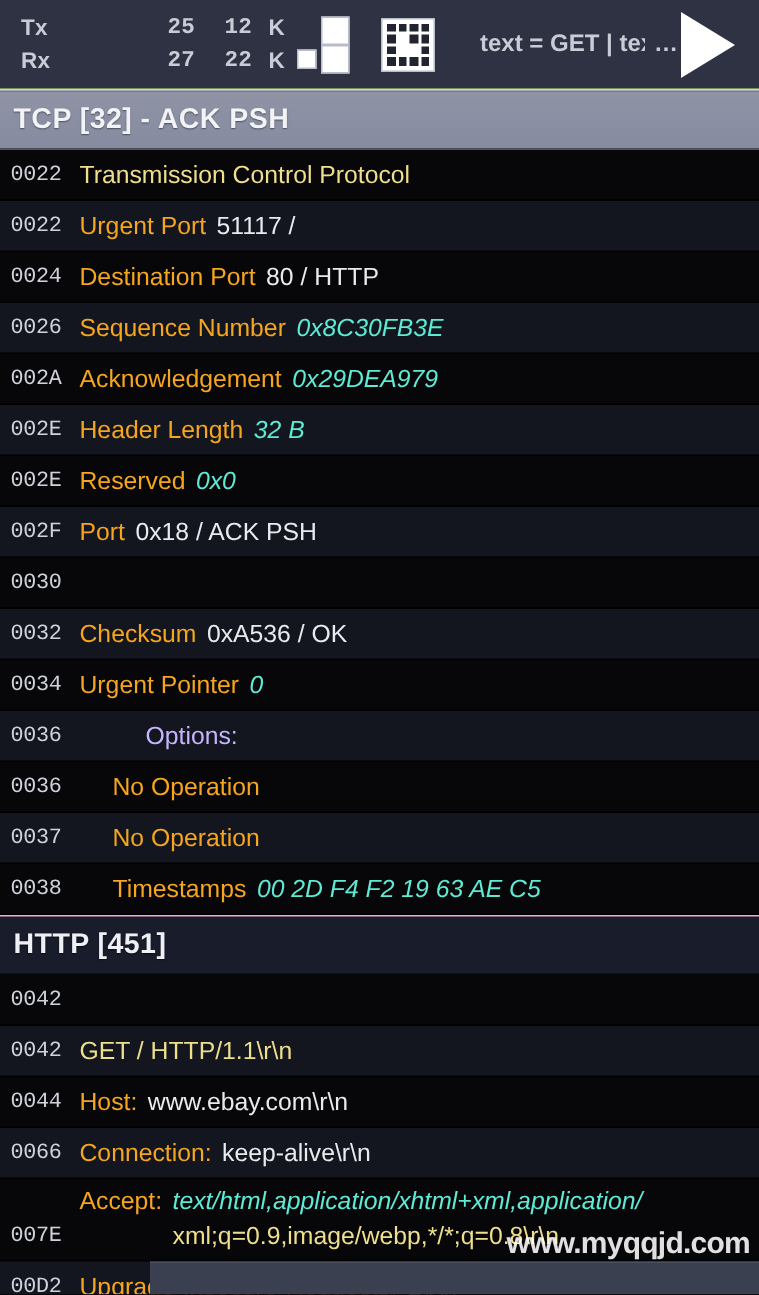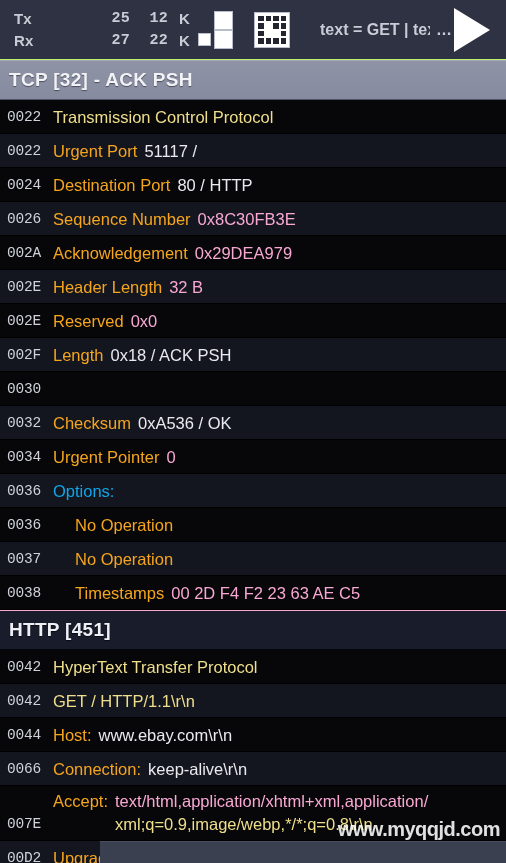--- a/index.html
+++ b/index.html
@@ -148,24 +148,24 @@
     font-size: 14.5px;
     font-family: "Liberation Mono", monospace;
     letter-spacing: -.2px;
     padding-top: 2px;
     white-space: nowrap;
   }
 
   .body { flex: 1 1 auto; min-width: 0; }
 
   .lbl   { color: #f5a51e; }
-  .lbl.dim  { color: #0ea5e9; }
+  .lbl.dim  { color: #c4b5fd; margin-left: 44px; }
   .lbl.pale { color: #efdf8c; }
   .val   { color: #efefe3; }
-  .val.pale  { color: #f9a8d4; }
+  .val.pale  { color: #5eead4; font-style: italic; }
   .val.white { color: #e9eaee; }
 
   .row.indent .body { padding-left: 22px; }
 
   .wrapline { display: block; padding-left: 62px; color: #efdf8c; }
 
   .sp { display: inline-block; width: 7px; }
 
   
   .watermark {
@@ -278,21 +278,21 @@
       <div class="row even">
         <div class="off">002E</div>
         <div class="body"><span class="lbl ">Header Length</span><span class="sp"></span><span class="val pale">32 B</span></div>
       </div>
       <div class="row odd">
         <div class="off">002E</div>
         <div class="body"><span class="lbl ">Reserved</span><span class="sp"></span><span class="val pale">0x0</span></div>
       </div>
       <div class="row even">
         <div class="off">002F</div>
-        <div class="body"><span class="lbl ">Length</span><span class="sp"></span><span class="val white">0x18 / ACK PSH</span></div>
+        <div class="body"><span class="lbl ">Port</span><span class="sp"></span><span class="val white">0x18 / ACK PSH</span></div>
       </div>
       <div class="row odd">
         <div class="off">0030</div>
       </div>
       <div class="row even">
         <div class="off">0032</div>
         <div class="body"><span class="lbl ">Checksum</span><span class="sp"></span><span class="val white">0xA536 / OK</span></div>
       </div>
       <div class="row odd">
         <div class="off">0034</div>
@@ -305,28 +305,27 @@
       <div class="row odd indent">
         <div class="off">0036</div>
         <div class="body"><span class="lbl ">No Operation</span></div>
       </div>
       <div class="row even indent">
         <div class="off">0037</div>
         <div class="body"><span class="lbl ">No Operation</span></div>
       </div>
       <div class="row odd indent">
         <div class="off">0038</div>
-        <div class="body"><span class="lbl ">Timestamps</span><span class="sp"></span><span class="val pale">00 2D F4 F2 23 63 AE C5</span></div>
+        <div class="body"><span class="lbl ">Timestamps</span><span class="sp"></span><span class="val pale">00 2D F4 F2 19 63 AE C5</span></div>
       </div>
       <div class="sec-head plain">
         <span>HTTP [451]</span>
       </div>
       <div class="row odd">
         <div class="off">0042</div>
-        <div class="body"><span class="lbl pale">HyperText Transfer Protocol</span></div>
       </div>
       <div class="row even">
         <div class="off">0042</div>
         <div class="body"><span class="lbl pale">GET / HTTP/1.1\r\n</span></div>
       </div>
       <div class="row odd">
         <div class="off">0044</div>
         <div class="body"><span class="lbl ">Host:</span><span class="sp"></span><span class="val white">www.ebay.com\r\n</span></div>
       </div>
       <div class="row even">

